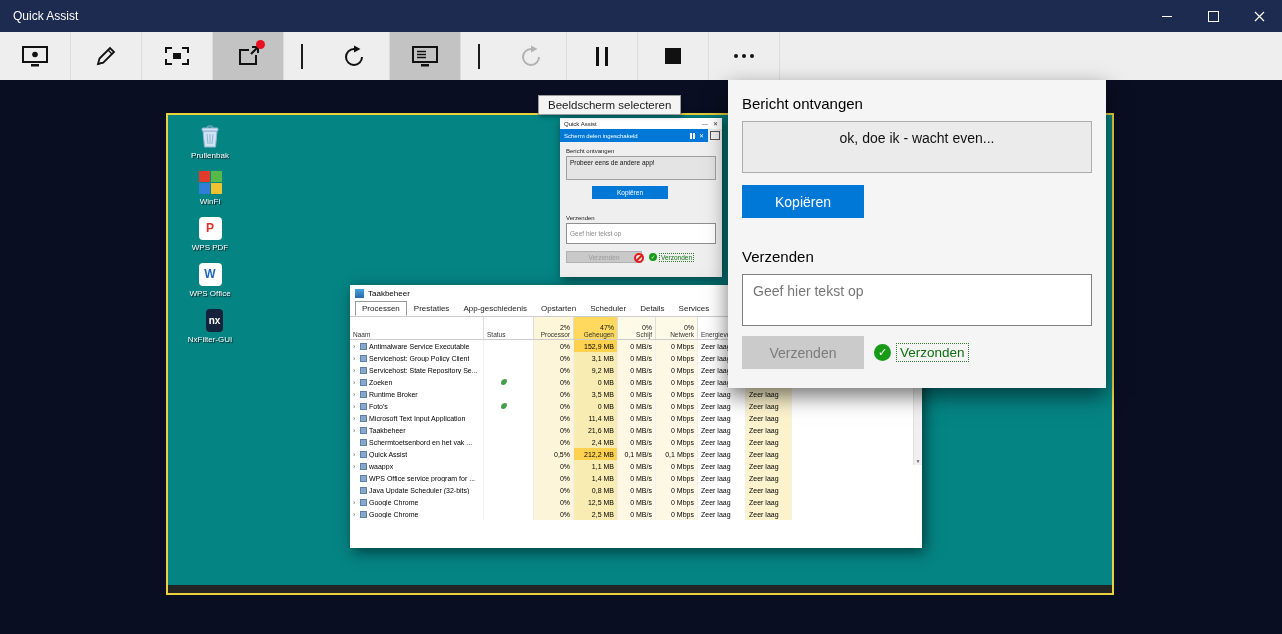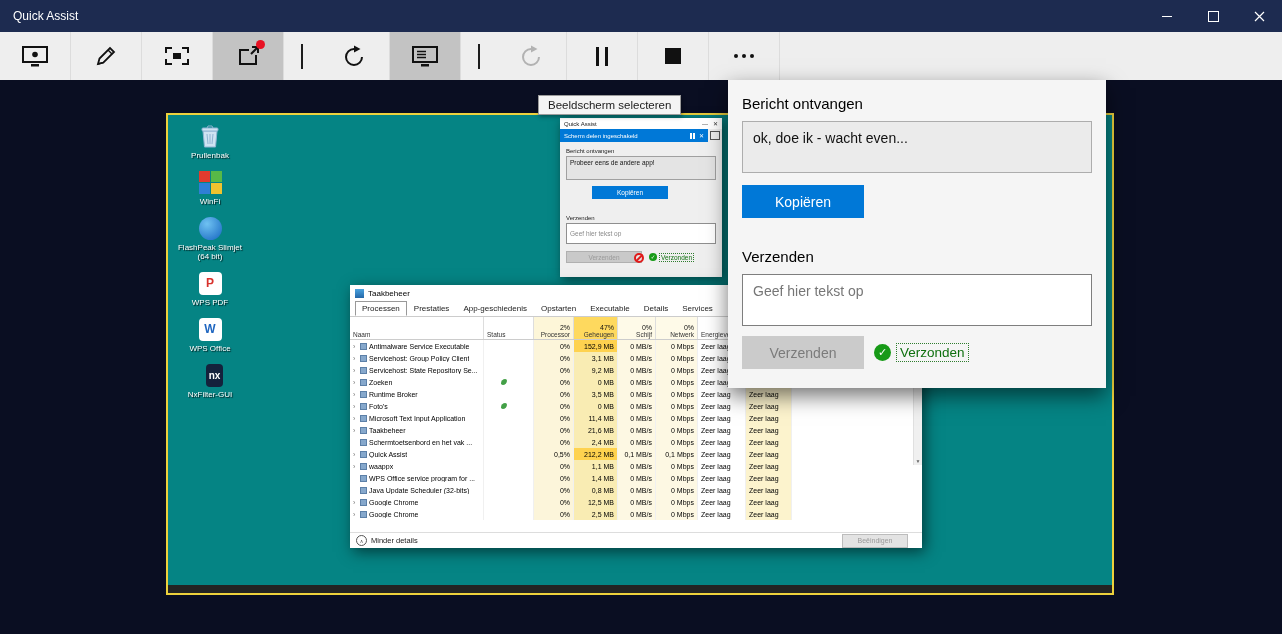--- a/index.html
+++ b/index.html
@@ -34,21 +34,21 @@
 
   
   .tooltip{position:absolute;left:538px;top:95px;background:#f4f4f4;border:1px solid #9b9b9b;
            padding:3px 9px;font-size:11.5px;color:#1b1b1b;z-index:60;box-shadow:1px 2px 4px rgba(0,0,0,.35);}
 
   
   .panel{position:absolute;left:728px;top:80px;width:378px;height:308px;background:#f5f5f5;z-index:55;
          box-shadow:0 8px 20px rgba(0,0,0,.55);padding:15px 14px;box-sizing:border-box;}
   .panel h2{font-size:15px;font-weight:400;color:#000;margin:0 0 9px 0;}
   .recv-box{width:350px;height:52px;background:#ebebeb;border:1px solid #adadad;box-sizing:border-box;
-            padding:8px 10px;font-size:14px;color:#111;}
+            padding:8px 10px;font-size:14px;color:#111;text-align:center;}
   .copy-btn{margin-top:12px;width:122px;height:33px;background:#0078d7;color:#fff;font-size:14px;border:none;
             display:flex;align-items:center;justify-content:center;font-family:inherit;cursor:pointer;}
   .send-h{margin-top:30px !important;}
   .send-input{display:block;margin-top:2px;width:350px;height:52px;background:#fff;border:1px solid #7e7e7e;
               box-sizing:border-box;padding:8px 10px;font-size:14px;color:#111;resize:none;font-family:inherit;outline:none;}
   .send-input::placeholder{color:#767676;}
   .send-row{margin-top:10px;display:flex;align-items:center;}
   .send-btn{width:122px;height:33px;background:#cbcbcb;color:#7b7b7b;font-size:14px;border:none;font-family:inherit;}
   .check{width:17px;height:17px;border-radius:50%;background:#179a17;color:#fff;display:flex;align-items:center;
          justify-content:center;margin-left:10px;flex:none;}
@@ -280,26 +280,20 @@
               <i></i>
               <i></i>
               <i></i>
               <i></i>
             </span>
           </span>
         <span class="dlabel">WinFi</span>
       </div>
       <div class="dicon">
         <span class="glyph">
-            <span class="g-circle"></span>
-          </span>
-        <span class="dlabel">FlashPeak Slimjet (64 bit)</span>
-      </div>
-      <div class="dicon">
-        <span class="glyph">
             <span class="g-tile g-wpspdf">P</span>
           </span>
         <span class="dlabel">WPS PDF</span>
       </div>
       <div class="dicon">
         <span class="glyph">
             <span class="g-tile g-wpsoffice">W</span>
           </span>
         <span class="dlabel">WPS Office</span>
       </div>
@@ -359,21 +353,21 @@
           <span class="tm-min"></span>
           <span class="tm-maxi"></span>
           <span>✕</span>
         </span>
       </div>
       <div class="tm-tabs">
           <span class="tm-tab active">Processen</span>
           <span class="tm-tab">Prestaties</span>
           <span class="tm-tab">App-geschiedenis</span>
           <span class="tm-tab">Opstarten</span>
-          <span class="tm-tab">Executable</span>
+          <span class="tm-tab">Scheduler</span>
           <span class="tm-tab">Details</span>
           <span class="tm-tab">Services</span>
         </div>
       <div class="tm-headerrow">
         <div class="h hname">
             <span class="cl">Naam</span>
           </div>
         <div class="h hstatus">
             <span class="cl">Status</span>
           </div>
@@ -629,25 +623,20 @@
     <div class="tc rnum net">0 Mbps</div>
     <div class="tc energy">Zeer laag</div>
     <div class="tc trend">Zeer laag</div>
     <div class="tc fill"></div>
   </div>
         </div>
       <div class="tm-scroll">
         <span class="arr up">▲</span>
         <span class="tm-thumb"></span>
         <span class="arr down">▼</span>
-      </div>
-      <div class="tm-footer">
-        <span class="chev-circ">∧</span>
-        <span>Minder details</span>
-        <span class="endtask">Beëindigen</span>
       </div>
     </div>
 
     <div class="remote-taskbar"></div>
   </div>
 </div>
 
 <div class="tooltip">Beeldscherm selecteren</div>
 
 <div class="panel">

